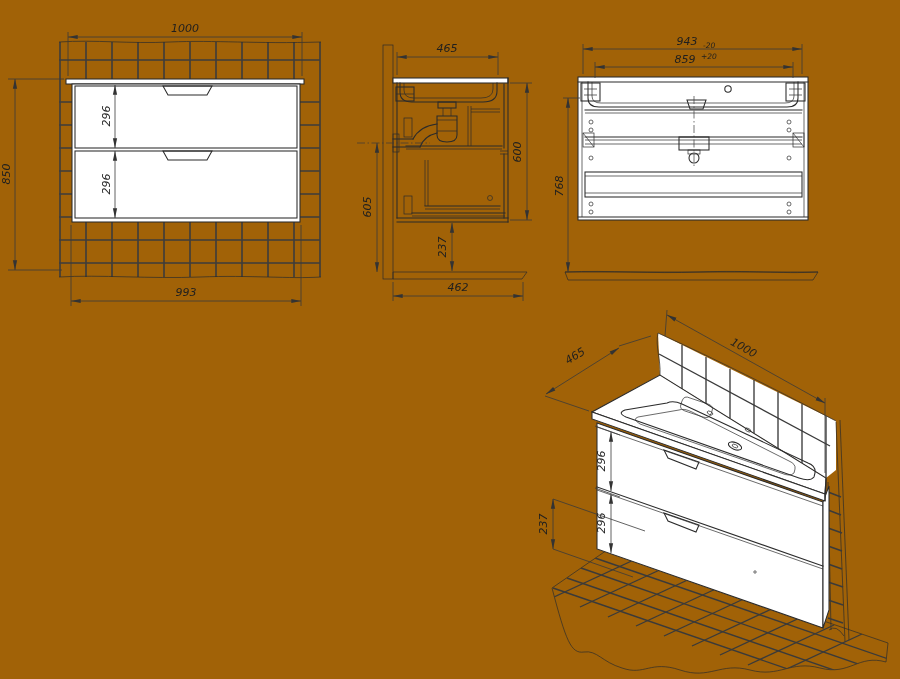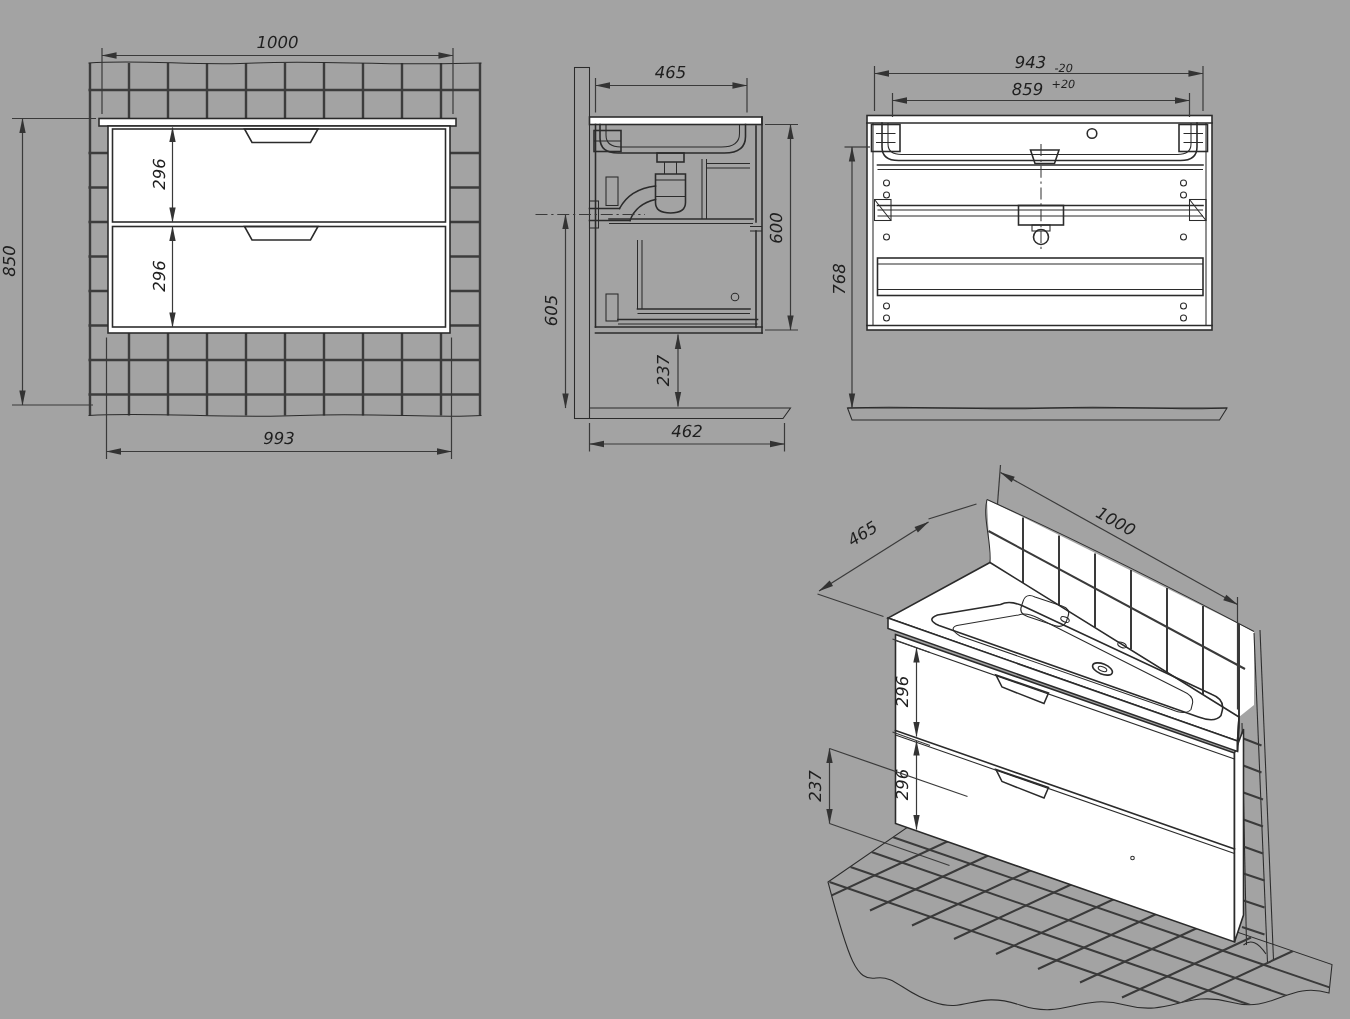--- a/index.html
+++ b/index.html
@@ -1,16 +1,16 @@
 <!DOCTYPE html>
 <html><head>
 <meta charset="utf-8">
 <style>
   html,body{margin:0;padding:0;background:#ffffff;}
-  #canvas{position:relative;width:900px;height:679px;background:#a3a3a3;overflow:hidden;
+  #canvas{position:relative;width:900px;height:679px;background:#a16207;overflow:hidden;
           font-family:"DejaVu Sans",sans-serif;}
   svg{display:block;}
   .o  {stroke:#2b2b2b;stroke-width:1.05;fill:none;stroke-linecap:square;}
   .of {stroke:#2b2b2b;stroke-width:1.05;fill:#ffffff;}
   .o2 {stroke:#2b2b2b;stroke-width:0.7;fill:none;}
   .t  {stroke:#3c3c3c;stroke-width:1.6;fill:none;}
   .t2 {stroke:#3a3a3a;stroke-width:1.35;fill:none;}
   .d  {stroke:#3a3a3a;stroke-width:0.8;fill:none;}
   .x  {stroke:#3a3a3a;stroke-width:0.7;fill:none;stroke-dasharray:8 2.5 1.5 2.5;}
   .dim{font:italic 11px "DejaVu Sans",sans-serif;fill:#1f1f1f;text-anchor:middle;}

